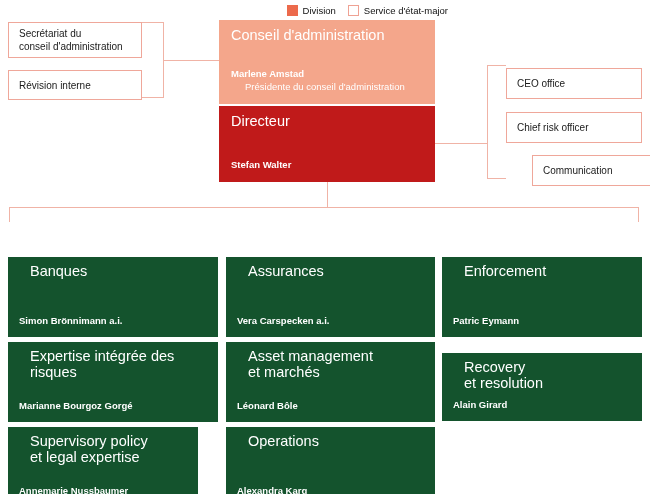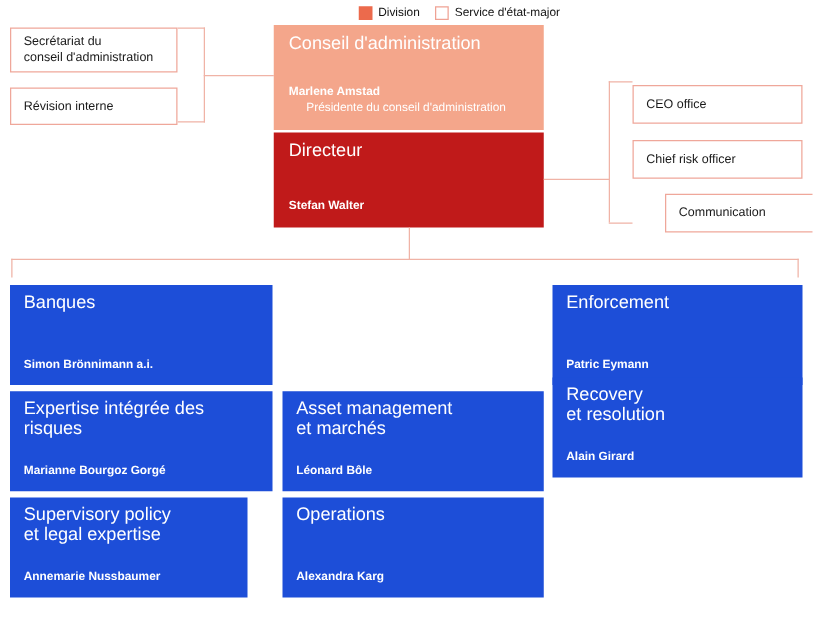--- a/index.html
+++ b/index.html
@@ -112,22 +112,23 @@
   
   .director {
     background: #C01A1A;
     padding: 8px 12px 0 12px;
   }
   .director .box-title { color: #ffffff; }
   .director .box-person { color: #ffffff; }
 
   
   .division {
-    background: #1d4ed8;
-    padding: 7px 11px 0 11px;
+    background: #14532d;
+    padding: 7px 11px 0 22px;
+    margin-top: 29px;
   }
   .division .box-title { color: #ffffff; }
   .division .box-person {
     color: #ffffff;
     position: absolute;
     left: 11px;
     bottom: 10px;
   }
 
   
@@ -202,38 +203,42 @@
   <div class="line v" style="left:327px; top:182px; height:26px;"></div>
   <div class="line h" style="left:9px; top:207px; width:630px;"></div>
   <div class="line v" style="left:9px; top:207px; height:15px;"></div>
   <div class="line v" style="left:638px; top:207px; height:15px;"></div>
 
   <div class="box division" style="left:8px; top:228px; width:210px; height:80px;">
     <div class="box-title">Banques</div>
     <div class="box-person">Simon Brönnimann a.i.</div>
   </div>
 
+  <div class="box division" style="left:226px; top:228px; width:209px; height:80px;">
+    <div class="box-title">Assurances</div>
+    <div class="box-person">Vera Carspecken a.i.</div>
+  </div>
 
   <div class="box division" style="left:442px; top:228px; width:200px; height:80px;">
     <div class="box-title">Enforcement</div>
     <div class="box-person">Patric Eymann</div>
   </div>
 
   <div class="box division" style="left:8px; top:313px; width:210px; height:80px;">
     <div class="box-title">Expertise intégrée des risques</div>
     <div class="box-person">Marianne Bourgoz Gorgé</div>
   </div>
 
   <div class="box division" style="left:226px; top:313px; width:209px; height:80px;">
     <div class="box-title">Asset management
 et marchés</div>
     <div class="box-person">Léonard Bôle</div>
   </div>
 
-  <div class="box division" style="left:442px; top:302px; width:200px; height:80px;">
+  <div class="box division" style="left:442px; top:324px; width:200px; height:68px;">
     <div class="box-title">Recovery
 et resolution</div>
     <div class="box-person">Alain Girard</div>
   </div>
 
   <div class="box division" style="left:8px; top:398px; width:190px; height:80px;">
     <div class="box-title">Supervisory policy
 et legal expertise</div>
     <div class="box-person">Annemarie Nussbaumer</div>
   </div>

